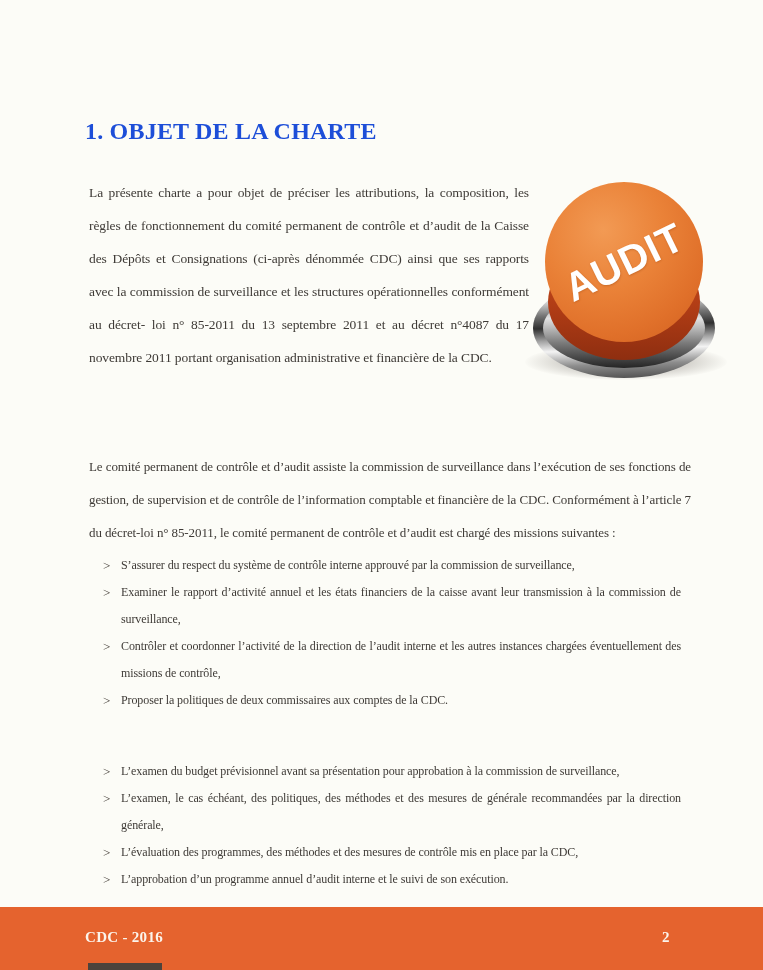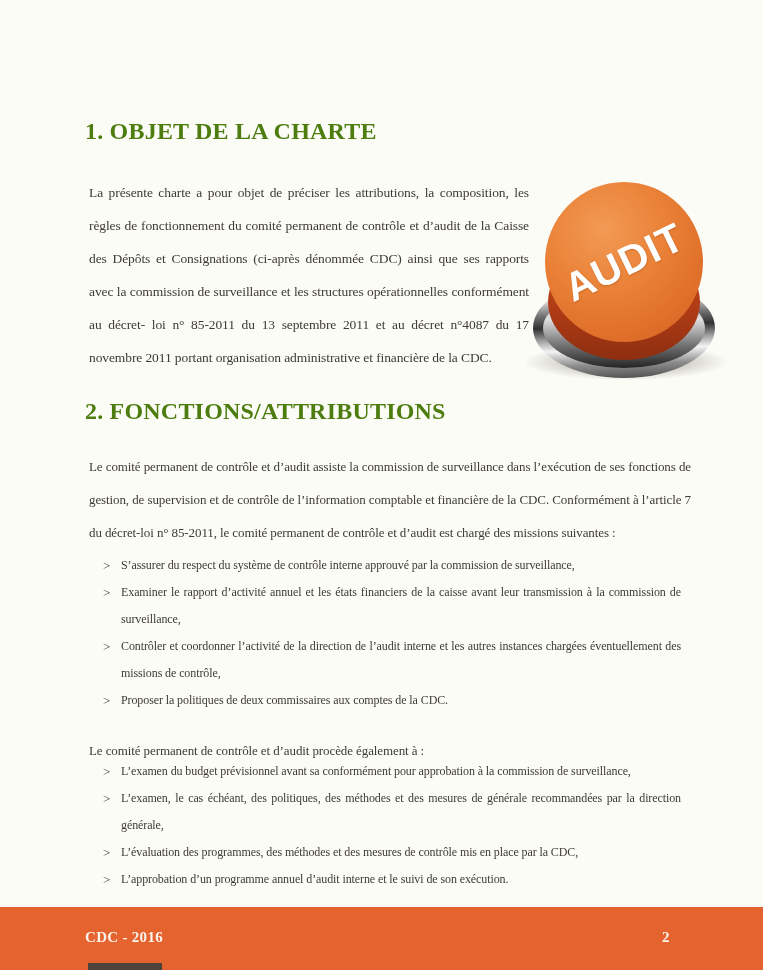--- a/index.html
+++ b/index.html
@@ -10,21 +10,21 @@
     background:#FCFCF7;
     overflow:hidden;
     font-family:"Liberation Serif", serif;
     color:#3E3A36;
   }
   .abs{position:absolute;}
   h1.sec-heading{
     margin:0;
     font-size:24px;
     font-weight:bold;
-    color:#4d7c0f;
+    color:#1d4ed8;
     letter-spacing:0.2px;
     font-family:"Liberation Serif", serif;
   }
   .para{
     margin:4px;
     font-size:13px;
     letter-spacing:-0.1px;
     text-align:justify;
     color:#3E3A36;
   }
@@ -123,21 +123,20 @@
 
   <div class="audit-btn abs" style="left:533px;top:178px;">
     <div class="shadow"></div>
     <div class="chrome"></div>
     <div class="chrome-inner"></div>
     <div class="side"></div>
     <div class="cap"></div>
     <div class="cap-label">AUDIT</div>
   </div>
 
-  <h1 class="sec-heading abs" style="left:85px;top:398px;">2. FONCTIONS/ATTRIBUTIONS</h1>
 
   <p class="para para-body abs" style="left:85px;top:446px;width:602px;">Le comité permanent de contrôle et d’audit assiste la commission de surveillance dans l’exécution de ses fonctions de gestion, de supervision et de contrôle de l’information comptable et financière de la CDC. Conformément à l’article 7 du décret-loi n° 85-2011, le comité permanent de contrôle et d’audit est chargé des missions suivantes :</p>
 
   <ul class="mission-list abs" style="left:103px;top:552px;width:578px;">
     <li>
       <span class="marker">&gt;</span>
       <span class="li-text">S’assurer du respect du système de contrôle interne approuvé par la commission de surveillance,</span>
     </li>
     <li>
       <span class="marker">&gt;</span>
@@ -146,26 +145,25 @@
     <li>
       <span class="marker">&gt;</span>
       <span class="li-text">Contrôler et coordonner l’activité de la direction de l’audit interne et les autres instances chargées éventuellement des missions de contrôle,</span>
     </li>
     <li>
       <span class="marker">&gt;</span>
       <span class="li-text">Proposer la politiques de deux commissaires aux comptes de la CDC.</span>
     </li>
   </ul>
 
-  <p class="para para-body abs" style="left:85px;top:730px;width:602px;">Le comité permanent de contrôle et d’audit procède également à :</p>
 
   <ul class="mission-list abs" style="left:103px;top:758px;width:578px;">
     <li>
       <span class="marker">&gt;</span>
-      <span class="li-text">L’examen du budget prévisionnel avant sa conformément pour approbation à la commission de surveillance,</span>
+      <span class="li-text">L’examen du budget prévisionnel avant sa présentation pour approbation à la commission de surveillance,</span>
     </li>
     <li>
       <span class="marker">&gt;</span>
       <span class="li-text">L’examen, le cas échéant, des politiques, des méthodes et des mesures de générale recommandées par la direction générale,</span>
     </li>
     <li>
       <span class="marker">&gt;</span>
       <span class="li-text">L’évaluation des programmes, des méthodes et des mesures de contrôle mis en place par la CDC,</span>
     </li>
     <li>

